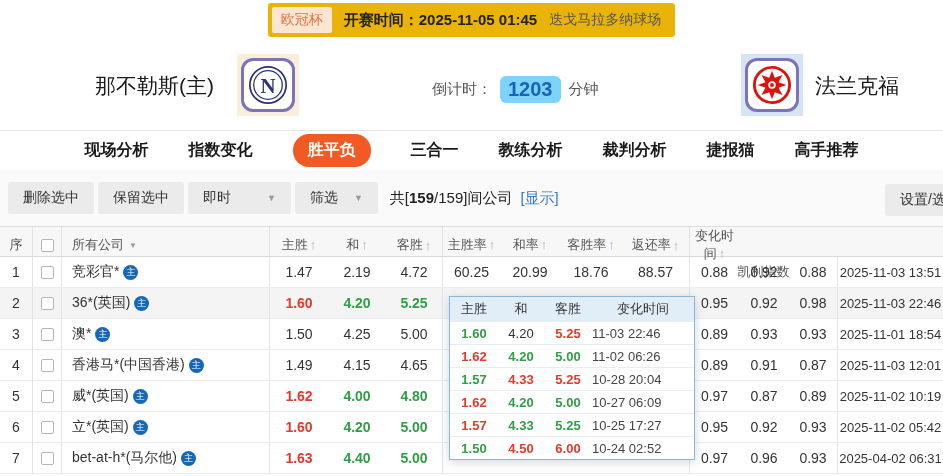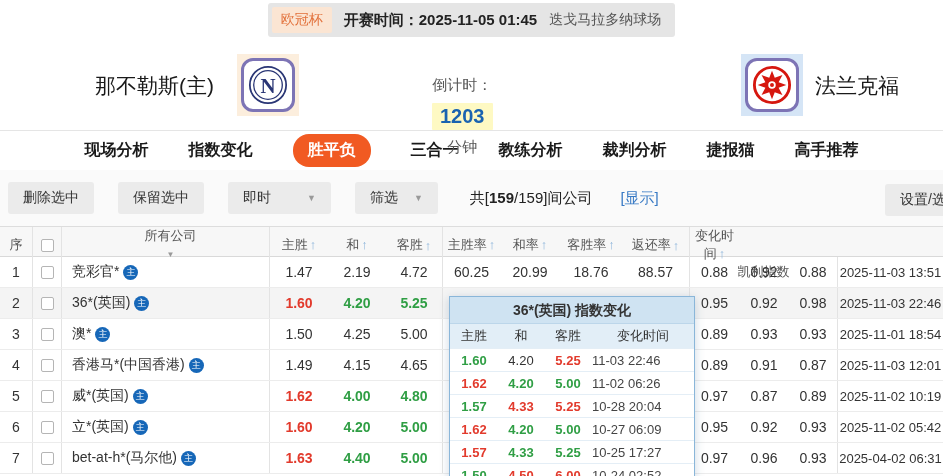--- a/index.html
+++ b/index.html
@@ -2,60 +2,60 @@
 <html><head>
 <meta charset="utf-8">
 <style>
   * { margin:0; padding:0; box-sizing:border-box; }
   html,body { width:943px; height:476px; overflow:hidden; background:#fff;
     font-family:"Liberation Sans","DejaVu Sans",sans-serif; }
   .stage { position:relative; width:943px; height:476px; overflow:hidden; }
 
   
   .topbar { height:40px; display:flex; justify-content:center; align-items:center; background:#fff; }
-  .match-box { background:#e5e5e5; border-radius:3px; padding:4px 14px 4px 4px; display:flex; align-items:center; gap:12px; }
+  .match-box { background:#eab308; border-radius:3px; padding:4px 14px 4px 4px; display:flex; align-items:center; gap:12px; }
   .league-badge { background:#fbe5d3; color:#e2703a; font-size:14px; padding:4px 9px; border-radius:2px; }
   .kickoff { font-size:15px; font-weight:bold; color:#222; }
   .venue { font-size:14px; color:#555; }
 
   
   .team-header { position:relative; height:91px; background:#fff; border-bottom:1px solid #e5e5e5; }
   .team-name { position:absolute; top:32px; font-size:21px; font-weight:normal; color:#1a1a1a; }
   .home-name { left:95px; }
   .away-name { left:815px; }
   .logo-wrap { position:absolute; top:14px; width:62px; height:62px; display:flex; align-items:center; justify-content:center; }
   .home-logo-wrap { left:237px; background:#fceedd; }
   .away-logo-wrap { left:741px; background:#d5e5f6; }
   .logo-frame { width:54px; height:54px; border:3px solid #7d74b5; border-radius:12px; background:#fff;
     display:flex; align-items:center; justify-content:center; }
-  .countdown { position:absolute; left:432px; top:36px; display:flex; align-items:center; gap:8px;flex-direction:column; }
+  .countdown { position:absolute; left:432px; top:36px; display:flex; align-items:center; gap:8px; }
   .cd-label,.cd-unit { font-size:15px; color:#555; }
-  .cd-value { font-size:20px; font-weight:bold; color:#1a63b0; background:#fef9c3; padding:2px 8px; border-radius:1px; }
+  .cd-value { font-size:20px; font-weight:bold; color:#1a63b0; background:#7dd3fc; padding:2px 8px; border-radius:6px; }
 
   
   .nav { height:39px; background:#fff; display:flex; justify-content:center; align-items:center; gap:40px; }
   .nav-tab { font-size:16px; font-weight:bold; color:#1a1a1a; cursor:pointer; white-space:nowrap; }
   .nav-tab.active { background:#f15a22; color:#fff; border-radius:16px; padding:6px 15px; }
 
   
-  .toolbar-zone { position:relative; height:56px; background:#fafafa; display:flex; align-items:center; gap:24px; padding:0 8px; }
+  .toolbar-zone { position:relative; height:56px; background:#fafafa; display:flex; align-items:center; gap:4px; padding:0 8px; }
   .tb-btn { background:#ebebeb; border:none; border-radius:3px; padding:7px 15px; font-size:14px; color:#333;
     cursor:pointer; font-family:inherit; display:flex; align-items:center; gap:14px; }
   .caret { font-size:9px; color:#999; }
   .count-text { font-size:15px; color:#222; margin-left:8px; }
   .count-bold { font-weight:bold; }
   .show-link { font-size:15px; color:#3779c4; margin-left:4px; cursor:pointer; text-decoration:none; }
   .settings-btn { position:absolute; left:885px; top:14px; white-space:nowrap; }
 
   
   .odds-table { background:#fff; border-top:1px solid #ddd; }
   .grid-row { display:grid; grid-template-columns:33px 29px 208px 58px 58px 57px 57px 60px 62px 68px 49px 50px 49px 105px; align-items:center; }
   .thead { height:30px; background:#f7f7f7; border-bottom:1px solid #d9d9d9; font-size:13px; color:#555; }
   .th { text-align:center; }
-  .th-company { text-align:right; padding-left:10px; display:flex; align-items:center; gap:5px;flex-direction:column; }
+  .th-company { text-align:right; padding-left:10px; display:flex; align-items:center; gap:5px; }
   .th-kelly { grid-column:11 / span 3; }
   .sort-arrow { color:#8cb4da; font-weight:bold; font-size:13px; margin-left:2px; }
   .dd-caret { font-size:8px; color:#999; }
   .bR { border-right:1px solid #e3e3e3; height:100%; display:flex; align-items:center; justify-content:center; }
   .bR.left { justify-content:flex-start; }
   .trow { height:31px; border-bottom:1px solid #ececec; font-size:14px; color:#333; background:#fff; }
   .trow.hl { background:#f4f4f4; }
   .cell-idx { text-align:center; color:#333; }
   .cell-company { padding-left:10px; display:flex; align-items:center; gap:4px; white-space:nowrap; overflow:hidden; }
   .company-badge { flex:0 0 auto; width:15px; height:15px; border-radius:50%; background:#1667b8; color:#fff;
@@ -319,21 +319,20 @@
           <div class="cell-num bR"></div>
           <div class="cell-num">0.97</div>
           <div class="cell-num">0.96</div>
           <div class="cell-num bR">0.93</div>
           <div class="cell-time">2025-04-02 06:31</div>
         </div>
       </div>
   </div>
 
   <div class="popup">
-    <div class="popup-title">36*(英国) 指数变化</div>
     <div class="popup-grid popup-head">
       <div>主胜</div>
       <div>和</div>
       <div>客胜</div>
       <div>变化时间</div>
     </div>
     <div id="popup-body">
         <div class="popup-grid popup-row">
           <div class="odd-g">1.60</div>
           <div class="odd-k">4.20</div>

